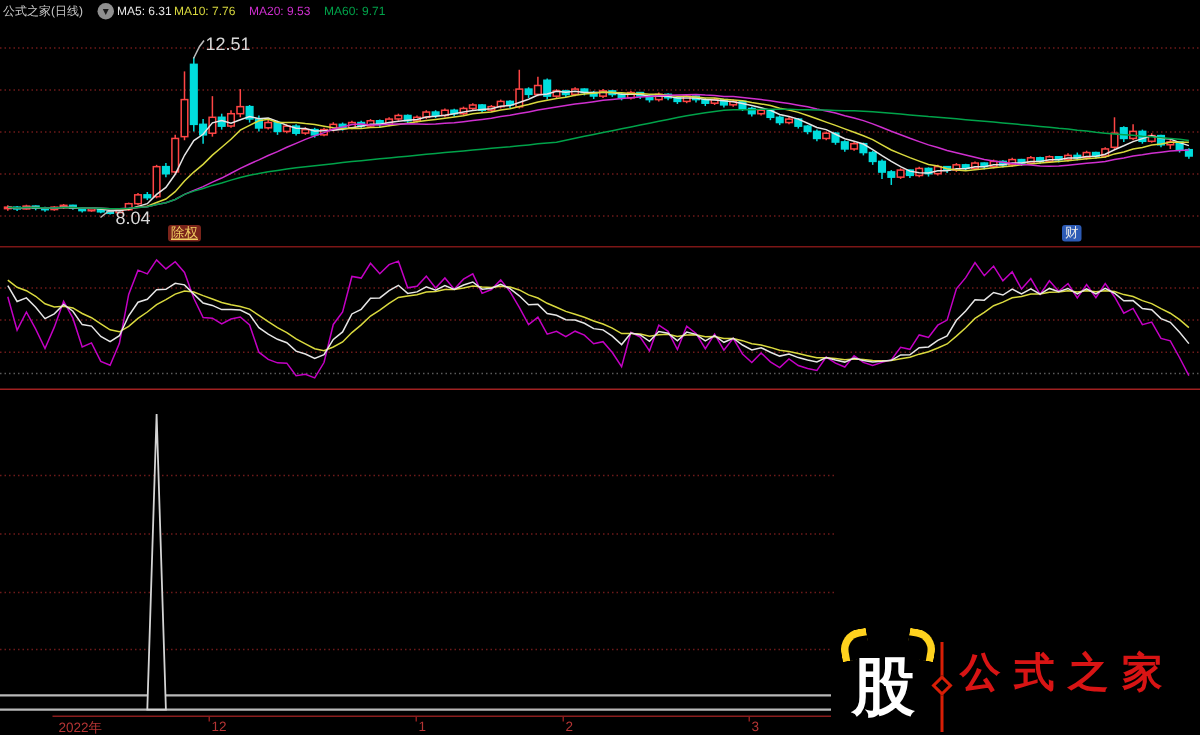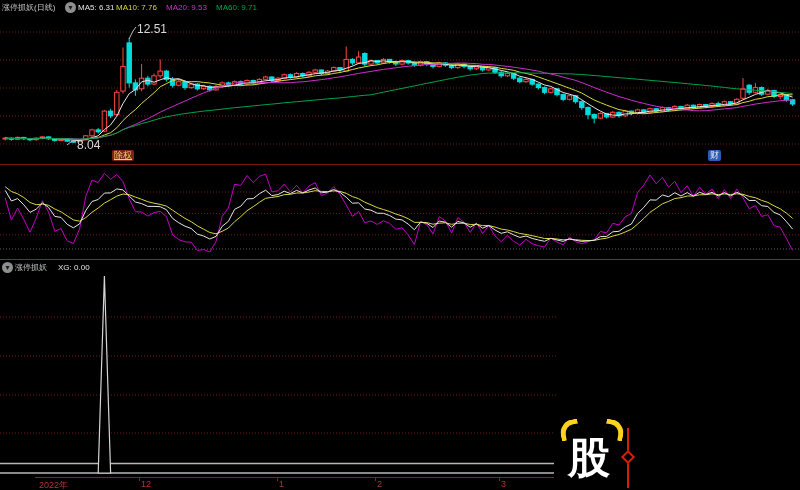--- a/index.html
+++ b/index.html
@@ -313,21 +313,21 @@
       <rect x="790.4" y="99.8" width="4.4" height="4.2" fill="#00dcdc" stroke="#00dcdc" stroke-width="1"></rect>
       <polyline points="5.2,138.1 11.4,138.7 17.6,138.3 23.8,138.4 30.0,138.7 36.2,138.7 42.4,138.2 48.6,138.5 54.8,138.8 61.0,138.7 67.2,139.3 73.4,140.3 79.6,140.5 85.8,139.5 92.0,137.6 98.2,135.8 104.4,129.6 110.6,124.9 116.8,116.2 123.0,103.5 129.2,93.7 135.4,89.5 141.6,81.9 147.8,80.3 154.0,82.2 160.2,79.8 166.4,77.7 172.6,79.1 178.8,78.7 185.0,81.0 191.2,83.6 197.4,85.5 203.6,85.7 209.8,87.3 216.0,87.1 222.2,86.9 228.4,86.2 234.6,85.2 240.8,84.1 247.0,82.9 253.2,82.9 259.4,81.7 265.6,80.8 271.8,80.1 278.0,79.6 284.2,78.0 290.4,77.5 296.6,76.8 302.8,75.8 309.0,74.7 315.2,73.7 321.4,73.0 327.6,72.5 333.8,70.9 340.0,70.4 346.2,68.3 352.4,66.2 358.6,63.4 364.8,62.7 371.0,60.8 377.2,61.5 383.4,60.8 389.6,61.7 395.8,61.7 402.0,61.7 408.2,61.7 414.4,62.9 420.6,62.9 426.8,62.9 433.0,64.1 439.2,64.1 445.4,64.1 451.6,65.3 457.8,65.3 464.0,65.3 470.2,66.4 476.4,66.7 482.6,67.1 488.8,67.8 495.0,69.0 501.2,70.4 507.4,71.8 513.6,73.5 519.8,76.3 526.0,77.7 532.2,79.4 538.4,82.2 544.6,85.0 550.8,86.4 557.0,89.5 563.2,92.5 569.4,94.2 575.6,96.0 581.8,99.8 588.0,103.8 594.2,107.6 600.4,111.1 606.6,114.1 612.8,115.1 619.0,115.3 625.2,113.9 631.4,113.9 637.6,112.5 643.8,112.5 650.0,111.1 656.2,111.1 662.4,109.9 668.6,109.9 674.8,108.7 681.0,108.7 687.2,107.6 693.4,107.6 699.6,106.5 705.8,106.5 712.0,105.4 718.2,105.4 724.4,104.3 730.6,104.2 736.8,102.8 743.0,99.8 749.2,97.2 755.4,94.4 761.6,92.4 767.8,90.6 774.0,92.2 780.2,92.7 786.4,95.1 792.6,97.1" fill="none" stroke="#e6e6e6" stroke-width="1"></polyline>
       <polyline points="5.2,138.1 11.4,138.7 17.6,138.3 23.8,138.4 30.0,138.7 36.2,138.6 42.4,138.3 48.6,138.4 54.8,138.6 61.0,138.7 67.2,139.0 73.4,139.2 79.6,139.5 85.8,139.2 92.0,138.2 98.2,137.5 104.4,135.0 110.6,132.7 116.8,127.8 123.0,120.6 129.2,114.7 135.4,109.6 141.6,103.4 147.8,98.2 154.0,92.8 160.2,86.8 166.4,83.6 172.6,80.5 178.8,79.5 185.0,81.6 191.2,81.7 197.4,81.6 203.6,82.4 209.8,83.0 216.0,84.1 222.2,85.2 228.4,85.8 234.6,85.5 240.8,85.7 247.0,85.0 253.2,84.9 259.4,83.9 265.6,83.0 271.8,82.1 278.0,81.2 284.2,80.4 290.4,79.6 296.6,78.8 302.8,78.0 309.0,77.1 315.2,75.8 321.4,75.2 327.6,74.7 333.8,73.4 340.0,72.5 346.2,71.0 352.4,69.6 358.6,68.0 364.8,66.8 371.0,65.6 377.2,64.9 383.4,63.5 389.6,62.6 395.8,62.2 402.0,61.3 408.2,61.6 414.4,61.9 420.6,62.3 426.8,62.3 433.0,62.9 439.2,62.9 445.4,63.5 451.6,64.1 457.8,64.1 464.0,64.7 470.2,65.3 476.4,65.4 482.6,66.2 488.8,66.6 495.0,67.1 501.2,68.4 507.4,69.3 513.6,70.3 519.8,72.1 526.0,73.4 532.2,74.9 538.4,77.0 544.6,79.2 550.8,81.4 557.0,83.6 563.2,85.9 569.4,88.2 575.6,90.5 581.8,93.1 588.0,96.6 594.2,100.0 600.4,102.6 606.6,105.1 612.8,107.4 619.0,109.6 625.2,110.7 631.4,112.5 637.6,113.3 643.8,113.8 650.0,113.2 656.2,112.5 662.4,111.9 668.6,111.2 674.8,110.6 681.0,109.9 687.2,109.3 693.4,108.7 699.6,108.2 705.8,107.6 712.0,107.1 718.2,106.5 724.4,105.9 730.6,105.3 736.8,104.6 743.0,102.6 749.2,101.3 755.4,99.3 761.6,98.3 767.8,96.7 774.0,96.0 780.2,94.9 786.4,94.8 792.6,94.8" fill="none" stroke="#d9d93e" stroke-width="1"></polyline>
       <polyline points="5.2,138.1 11.4,138.7 17.6,138.3 23.8,138.4 30.0,138.7 36.2,138.6 42.4,138.3 48.6,138.4 54.8,138.6 61.0,138.7 67.2,138.9 73.4,139.1 79.6,139.2 85.8,138.9 92.0,138.3 98.2,137.9 104.4,136.4 110.6,135.2 116.8,133.0 123.0,129.6 129.2,126.9 135.4,124.4 141.6,121.4 147.8,118.7 154.0,115.5 160.2,112.2 166.4,109.3 172.6,106.6 178.8,103.7 185.0,101.1 191.2,98.2 197.4,95.6 203.6,92.9 209.8,90.6 216.0,88.4 222.2,86.0 228.4,84.7 234.6,83.0 240.8,82.6 247.0,83.3 253.2,83.3 259.4,82.8 265.6,82.7 271.8,82.5 278.0,82.7 284.2,82.8 290.4,82.7 296.6,82.1 302.8,81.8 309.0,81.1 315.2,80.4 321.4,79.6 327.6,78.8 333.8,77.7 340.0,76.9 346.2,75.7 352.4,74.6 358.6,73.4 364.8,72.4 371.0,71.4 377.2,70.4 383.4,69.4 389.6,68.6 395.8,67.8 402.0,66.9 408.2,66.3 414.4,65.7 420.6,65.1 426.8,64.6 433.0,64.3 439.2,63.9 445.4,63.5 451.6,63.3 457.8,63.1 464.0,63.0 470.2,63.4 476.4,63.6 482.6,64.3 488.8,64.4 495.0,65.0 501.2,65.7 507.4,66.4 513.6,67.2 519.8,68.1 526.0,69.0 532.2,70.1 538.4,71.2 544.6,72.7 550.8,74.0 557.0,75.4 563.2,77.2 569.4,78.7 575.6,80.4 581.8,82.6 588.0,85.0 594.2,87.5 600.4,89.8 606.6,92.2 612.8,94.4 619.0,96.6 625.2,98.3 631.4,100.3 637.6,101.9 643.8,103.4 650.0,104.9 656.2,106.3 662.4,107.3 668.6,108.1 674.8,109.0 681.0,109.7 687.2,110.0 693.4,110.6 699.6,110.8 705.8,110.7 712.0,110.1 718.2,109.5 724.4,108.9 730.6,108.3 736.8,107.6 743.0,106.3 749.2,105.3 755.4,104.0 761.6,103.2 767.8,102.2 774.0,101.5 780.2,100.7 786.4,100.3 792.6,100.0" fill="none" stroke="#cf2fcf" stroke-width="1"></polyline>
       <polyline points="5.2,138.1 11.4,138.7 17.6,138.3 23.8,138.4 30.0,138.7 36.2,138.6 42.4,138.3 48.6,138.4 54.8,138.6 61.0,138.7 67.2,138.9 73.4,139.1 79.6,139.2 85.8,138.9 92.0,138.3 98.2,137.9 104.4,136.4 110.6,135.2 116.8,133.0 123.0,129.6 129.2,127.4 135.4,125.7 141.6,123.6 147.8,122.0 154.0,120.1 160.2,118.3 166.4,116.8 172.6,115.7 178.8,114.5 185.0,113.6 191.2,112.7 197.4,111.9 203.6,111.1 209.8,110.5 216.0,109.8 222.2,109.1 228.4,108.4 234.6,107.7 240.8,107.1 247.0,106.5 253.2,105.9 259.4,105.3 265.6,104.6 271.8,104.1 278.0,103.5 284.2,102.8 290.4,102.3 296.6,101.7 302.8,101.2 309.0,100.6 315.2,100.0 321.4,99.5 327.6,98.9 333.8,98.4 340.0,97.9 346.2,97.2 352.4,96.6 358.6,95.9 364.8,95.3 371.0,94.8 377.2,93.5 383.4,92.2 389.6,90.9 395.8,89.7 402.0,88.4 408.2,87.1 414.4,85.9 420.6,84.6 426.8,83.3 433.0,82.1 439.2,80.8 445.4,79.6 451.6,78.4 457.8,77.2 464.0,76.1 470.2,75.1 476.4,74.3 482.6,73.5 488.8,73.1 495.0,73.2 501.2,73.1 507.4,72.8 513.6,72.8 519.8,72.8 526.0,72.9 532.2,73.1 538.4,73.2 544.6,73.3 550.8,73.4 557.0,73.6 563.2,73.8 569.4,73.9 575.6,74.2 581.8,74.5 588.0,75.0 594.2,75.5 600.4,76.0 606.6,76.6 612.8,77.1 619.0,77.7 625.2,78.1 631.4,78.7 637.6,79.2 643.8,79.8 650.0,80.3 656.2,80.9 662.4,81.4 668.6,82.0 674.8,82.5 681.0,83.1 687.2,83.7 693.4,84.3 699.6,84.8 705.8,85.5 712.0,86.0 718.2,86.8 724.4,87.4 730.6,88.2 736.8,88.8 743.0,89.3 749.2,89.8 755.4,90.2 761.6,90.8 767.8,91.2 774.0,91.8 780.2,92.4 786.4,92.9 792.6,93.6" fill="none" stroke="#00a34a" stroke-width="1"></polyline>
       <polyline points="129,39 133,31 136,27" fill="none" stroke="#bcbcbc" stroke-width="1"></polyline>
       <polyline points="67,145 72,141 76,141" fill="none" stroke="#bcbcbc" stroke-width="1"></polyline>
     </svg>
 
   <div class="row" style="top:2px">
-    <span class="c-gray" style="left:2px">涨停抓妖(日线)</span>
+    <span class="c-gray" style="left:2px">公式之家(日线)</span>
     <span class="cicon" style="left:65px"></span>
     <span class="c-white" style="left:78px">MA5: 6.31</span>
     <span class="c-yellow" style="left:116px">MA10: 7.76</span>
     <span class="c-magenta" style="left:166px">MA20: 9.53</span>
     <span class="c-green" style="left:216px">MA60: 9.71</span>
   </div>
 
   <span class="pricelab" style="left:137px;top:22px">12.51</span>
   <span class="pricelab" style="left:77px;top:138px">8.04</span>
 
@@ -352,37 +352,33 @@
   <svg id="xgSvg" style="top:258px;z-index:2" width="800" height="218" viewBox="0 0 800 218">
       <line x1="0" y1="59" x2="556" y2="59" stroke="#6e1a1a" stroke-width="1" stroke-dasharray="1 2"></line>
       <line x1="0" y1="98" x2="556" y2="98" stroke="#6e1a1a" stroke-width="1" stroke-dasharray="1 2"></line>
       <line x1="0" y1="137" x2="556" y2="137" stroke="#6e1a1a" stroke-width="1" stroke-dasharray="1 2"></line>
       <line x1="0" y1="175" x2="556" y2="175" stroke="#6e1a1a" stroke-width="1" stroke-dasharray="1 2"></line>
       <line x1="0" y1="205.5" x2="556" y2="205.5" stroke="#b8b8b8" stroke-width="1.5"></line>
       <line x1="0" y1="215" x2="556" y2="215" stroke="#b8b8b8" stroke-width="1.5"></line>
       <polygon points="98.2,215 104.4,18 110.6,215" fill="#000" stroke="#d4d4d4" stroke-width="1.2"></polygon>
     </svg>
 
-  <div class="row" style="top:262px">
-    <span class="cicon" style="left:2px"></span>
-    <span class="c-gray" style="left:15px">涨停抓妖</span>
-    <span class="c-white" style="left:58px">XG: 0.00</span>
-  </div>
 
   <div id="scrollbar"></div>
 
   <div class="axis">
     <div class="axis-line"></div>
     <span class="axis-label" id="yearLabel" style="left: 4px;">2022年</span>
     <span id="monthLabels"><span class="axis-tick" style="left: 104px;"></span><span class="axis-label" style="left: 106px;">12</span><span class="axis-tick" style="left: 242px;"></span><span class="axis-label" style="left: 244px;">1</span><span class="axis-tick" style="left: 340px;"></span><span class="axis-label" style="left: 342px;">2</span><span class="axis-tick" style="left: 464px;"></span><span class="axis-label" style="left: 466px;">3</span></span>
   </div>
 
   <div id="watermark">
     <div class="bull">
       <div class="horn horn-l"></div>
       <div class="horn horn-r"></div>
       <div class="bull-char">股</div>
     </div>
     <div class="wm-divider"></div>
     <div class="wm-diamond"></div>
+    <div class="wm-name">公式之家</div>
   </div>
 
 </div>
 
 </body></html>

